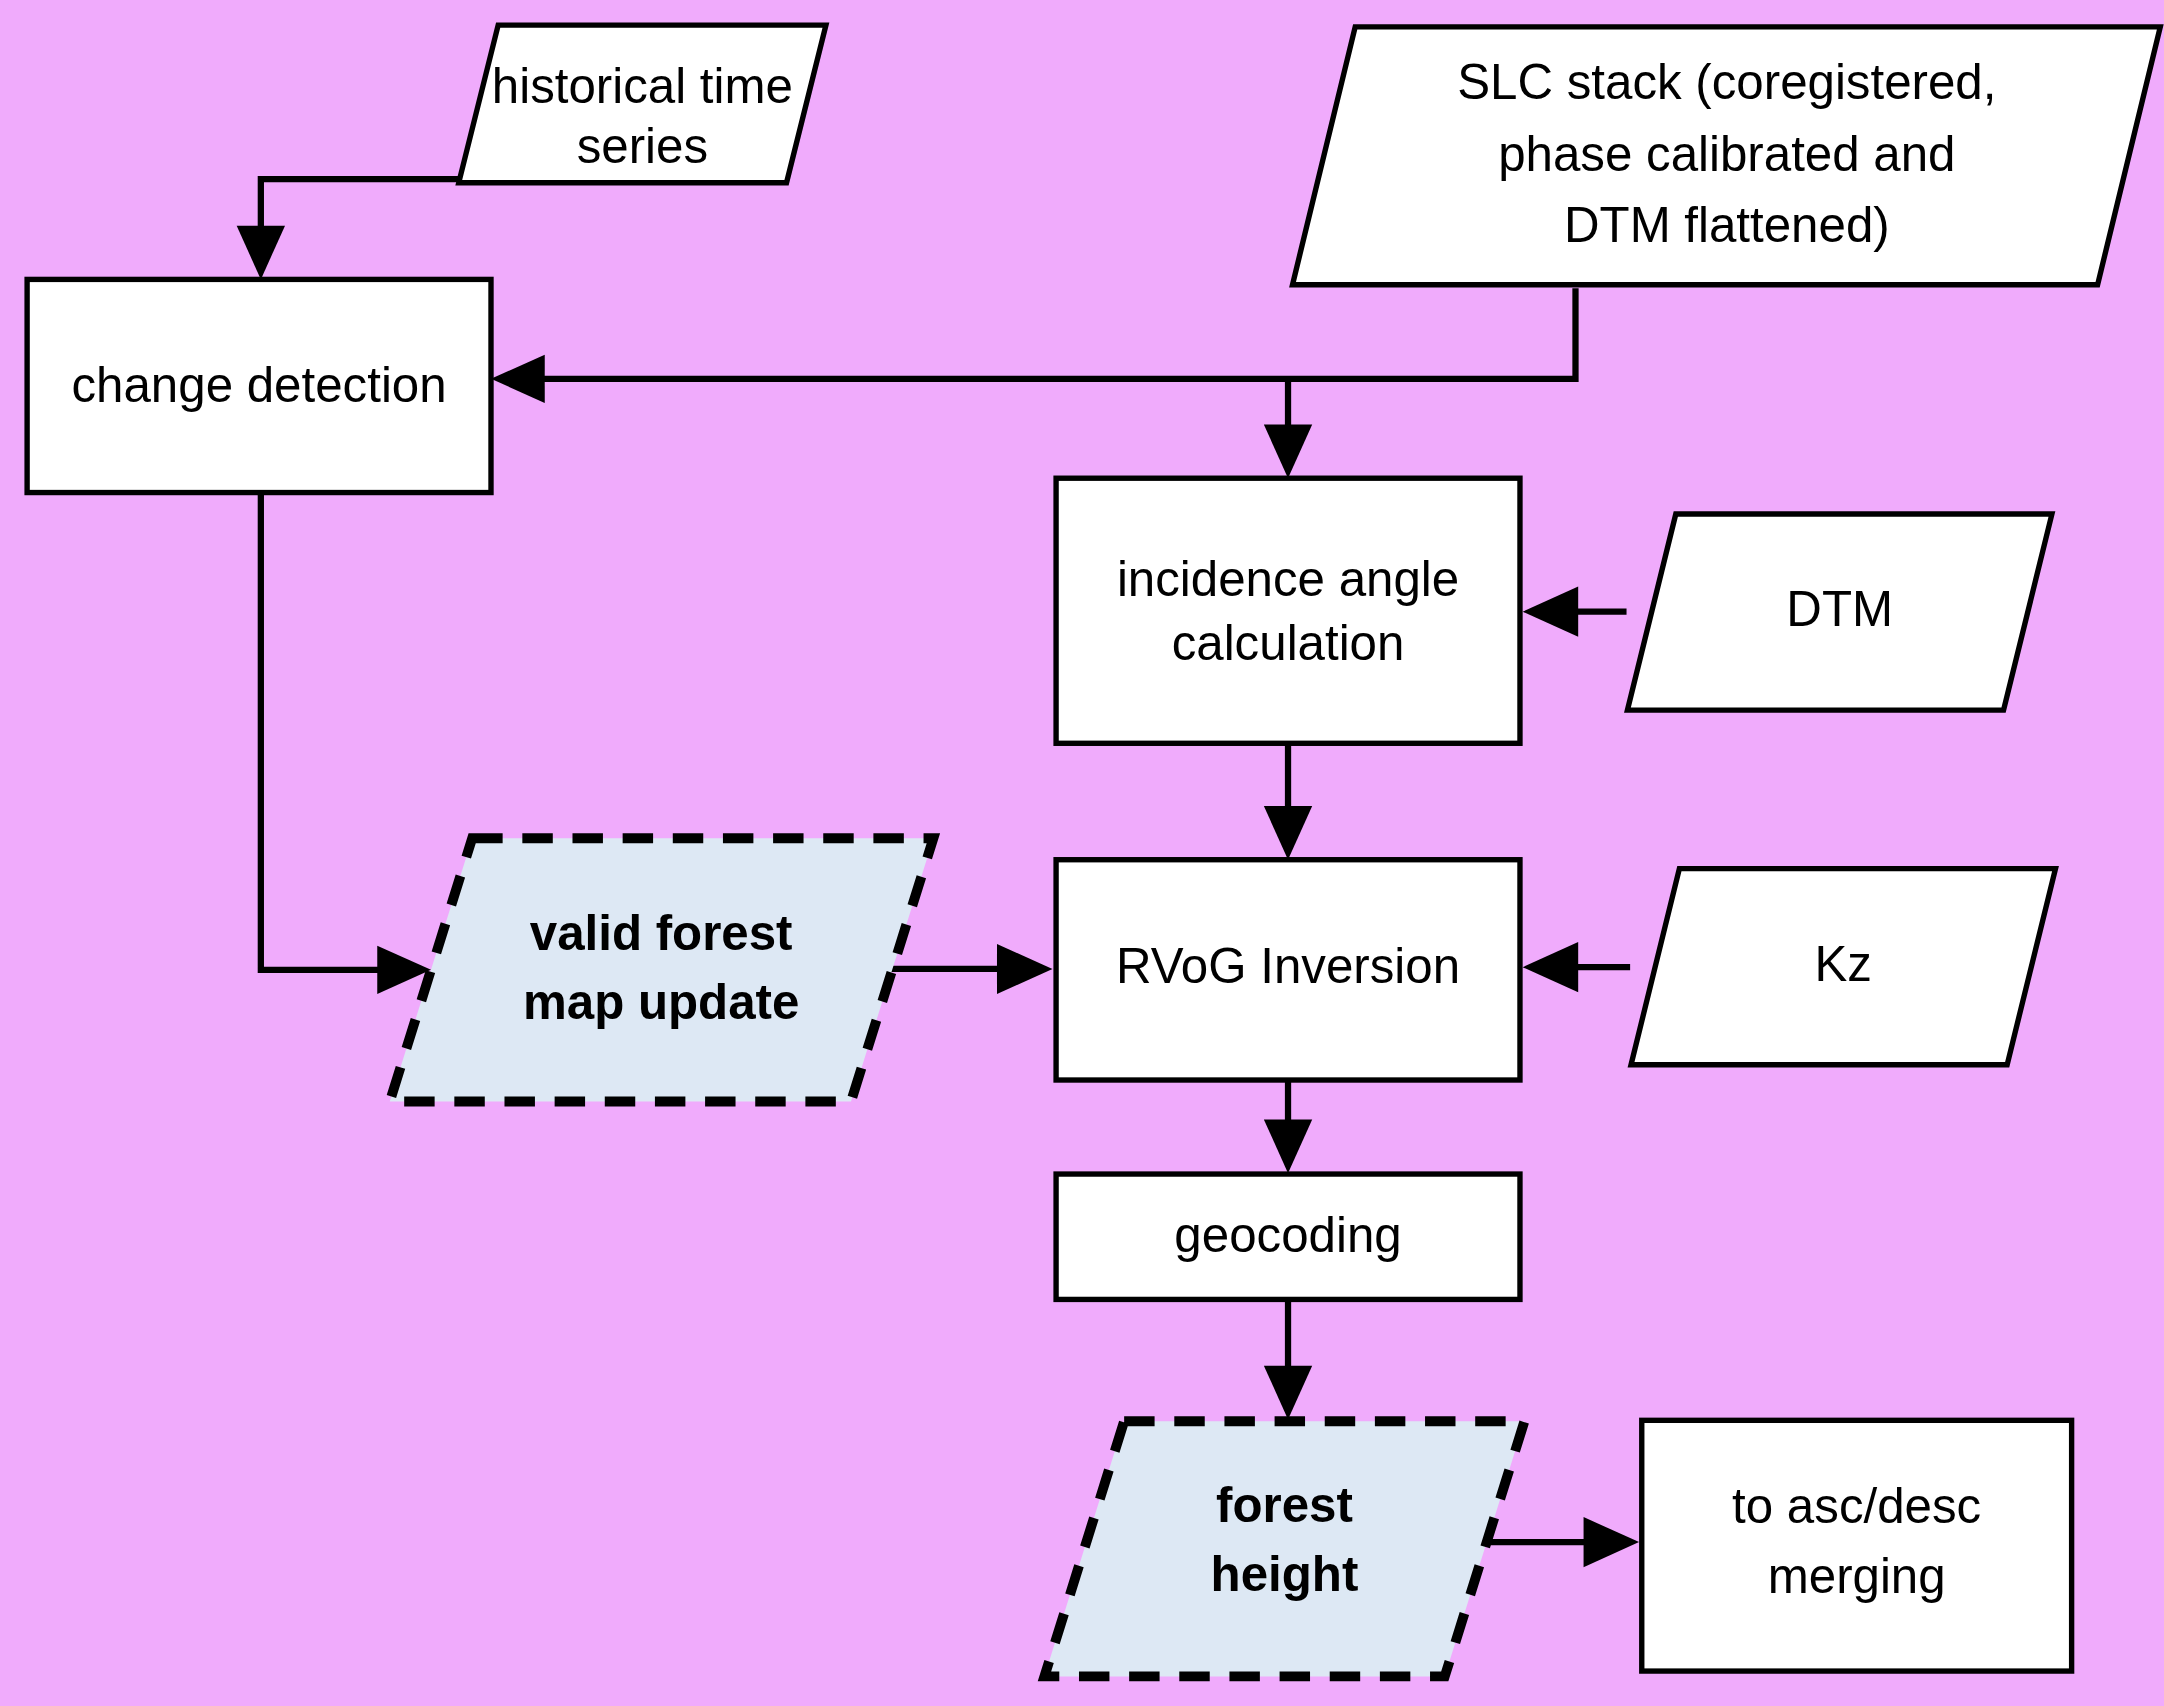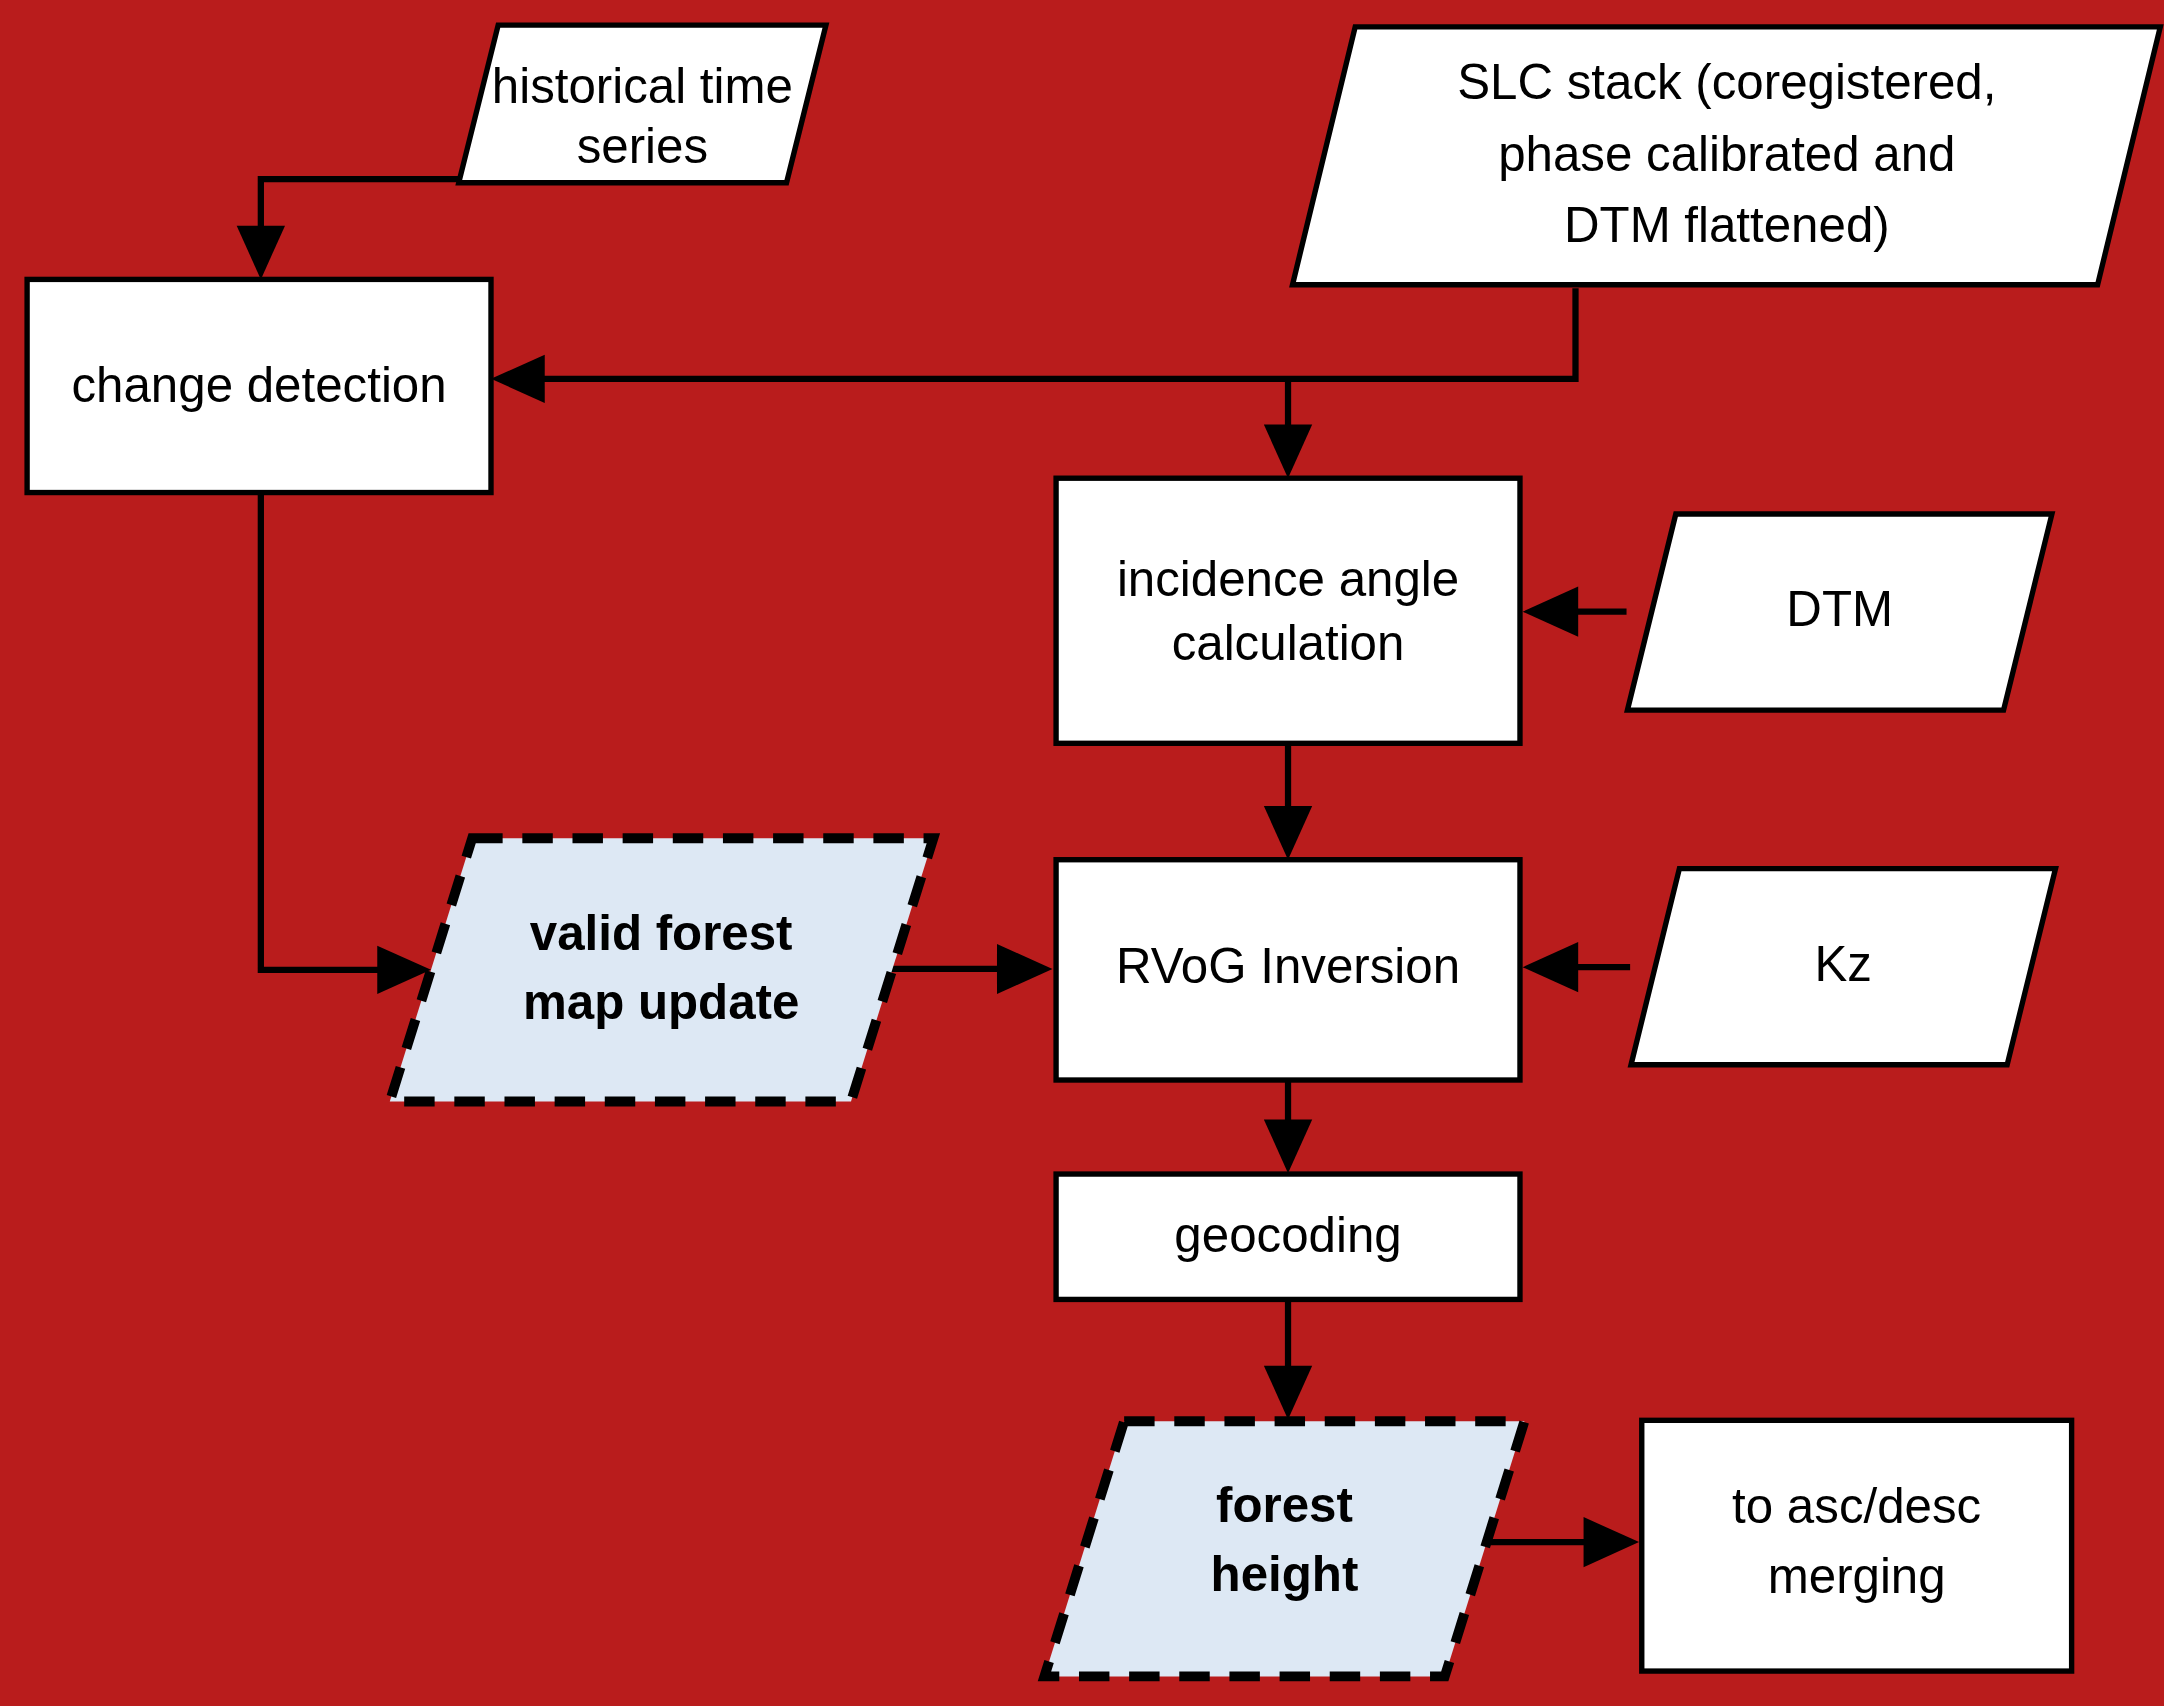--- a/index.html
+++ b/index.html
@@ -10,21 +10,21 @@
   body {
     width: 2165px;
     height: 1706px;
     overflow: hidden;
     font-family: "Liberation Sans", sans-serif;
   }
   #flow-root {
     position: relative;
     width: 2165px;
     height: 1706px;
-    background: #b91c1c;
+    background: #f0abfc;
   }
   svg#flow-svg {
     position: absolute;
     top: 0;
     left: 0;
     width: 2165px;
     height: 1706px;
     display: block;
   }
   .node-shape {

